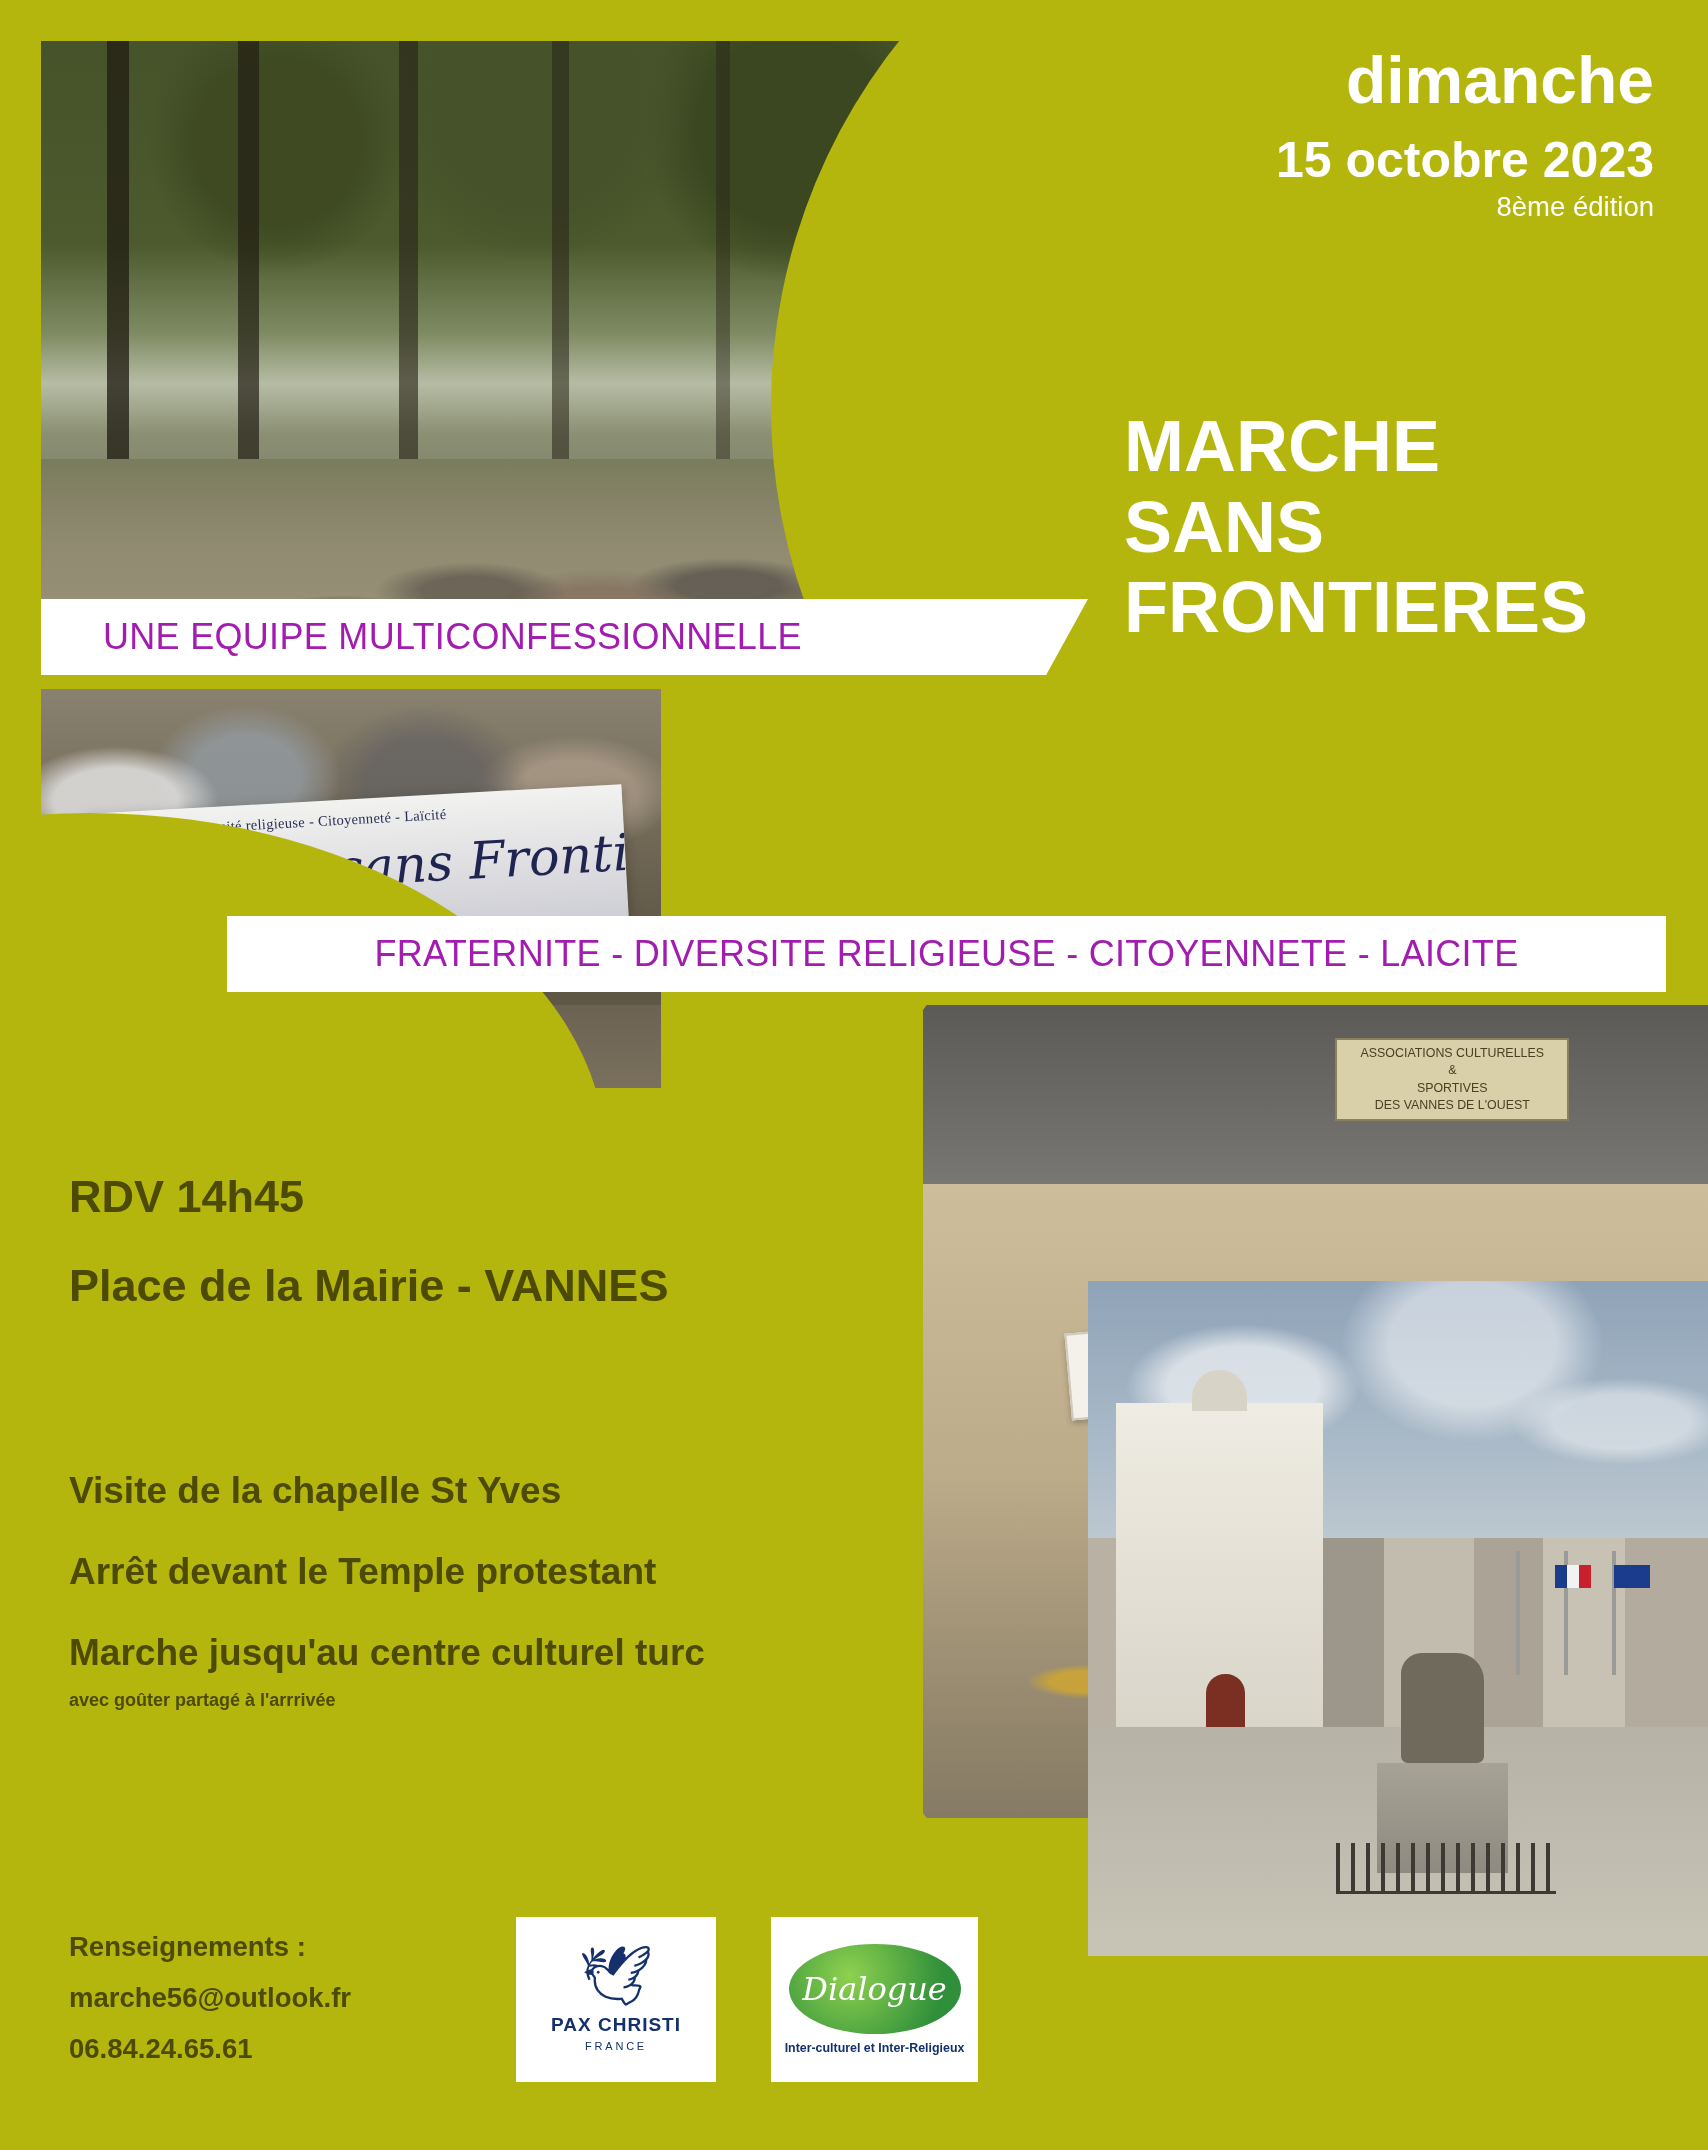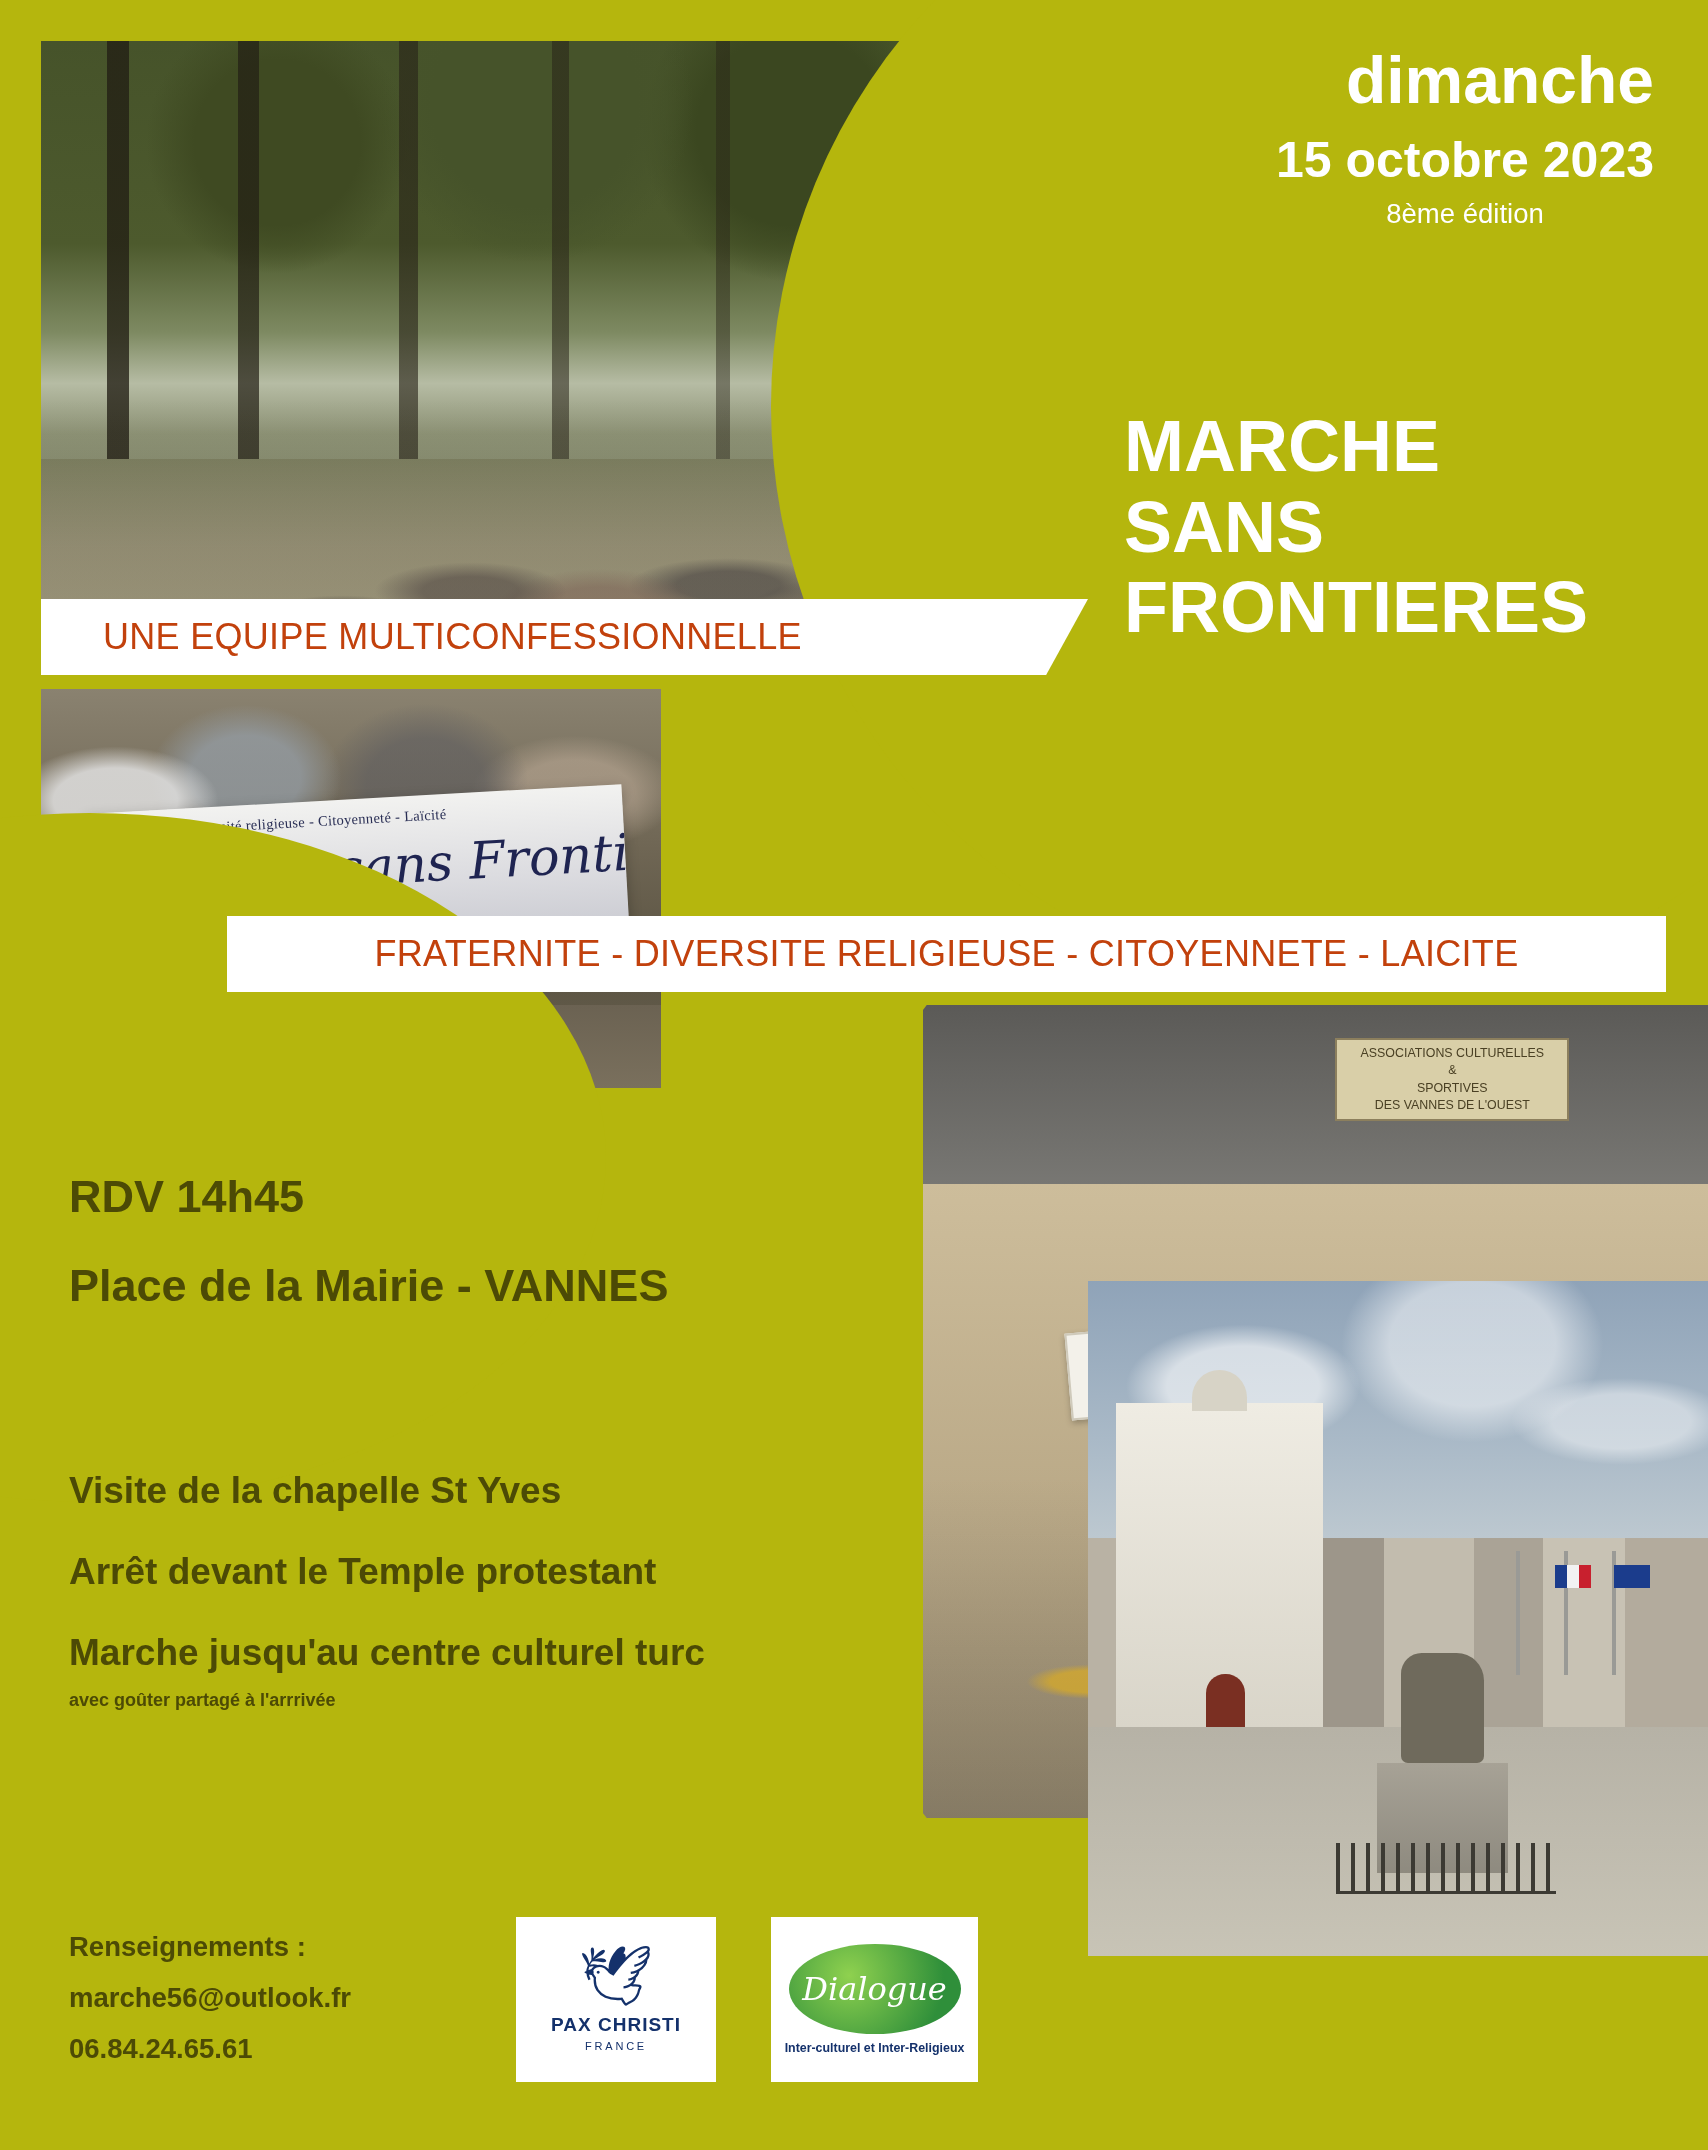--- a/index.html
+++ b/index.html
@@ -168,41 +168,40 @@
   }
   .header-date .d2 {
     font-size: 50px;
     font-weight: bold;
     display: block;
     margin-top: 22px;
   }
   .header-date .d3 {
     font-size: 27.5px;
     display: block;
-    margin-top: 15px;
+    margin-top: 8px;
     font-weight: normal;
-    text-align: center;
   }
   .header-title {
     position: absolute;
     right: 48px;
     top: 406px;
     text-align: left;
     width: 537px;
     color: #ffffff;
     font-size: 72px;
     font-weight: bold;
     line-height: 1.12;
   }
 
   
   .strip {
     position: absolute;
     background: #ffffff;
-    color: #c2410c;
+    color: #a21caf;
     font-size: 36px;
     display: flex;
     align-items: center;
     letter-spacing: 0.3px;
   }
   .strip-multiconf {
     left: 41px;
     top: 599px;
     width: 1047px;
     height: 76px;

